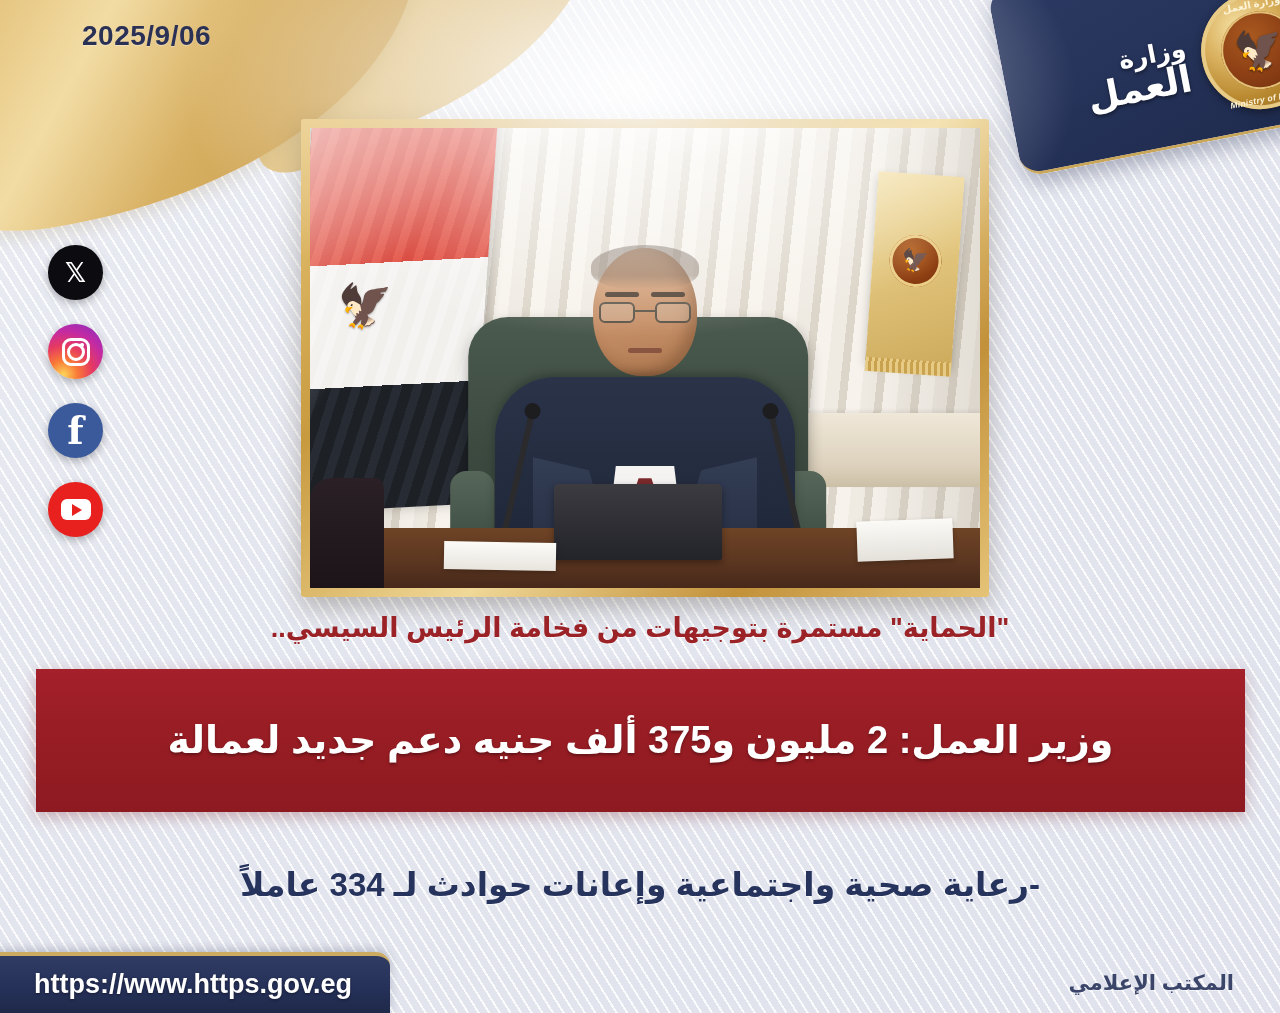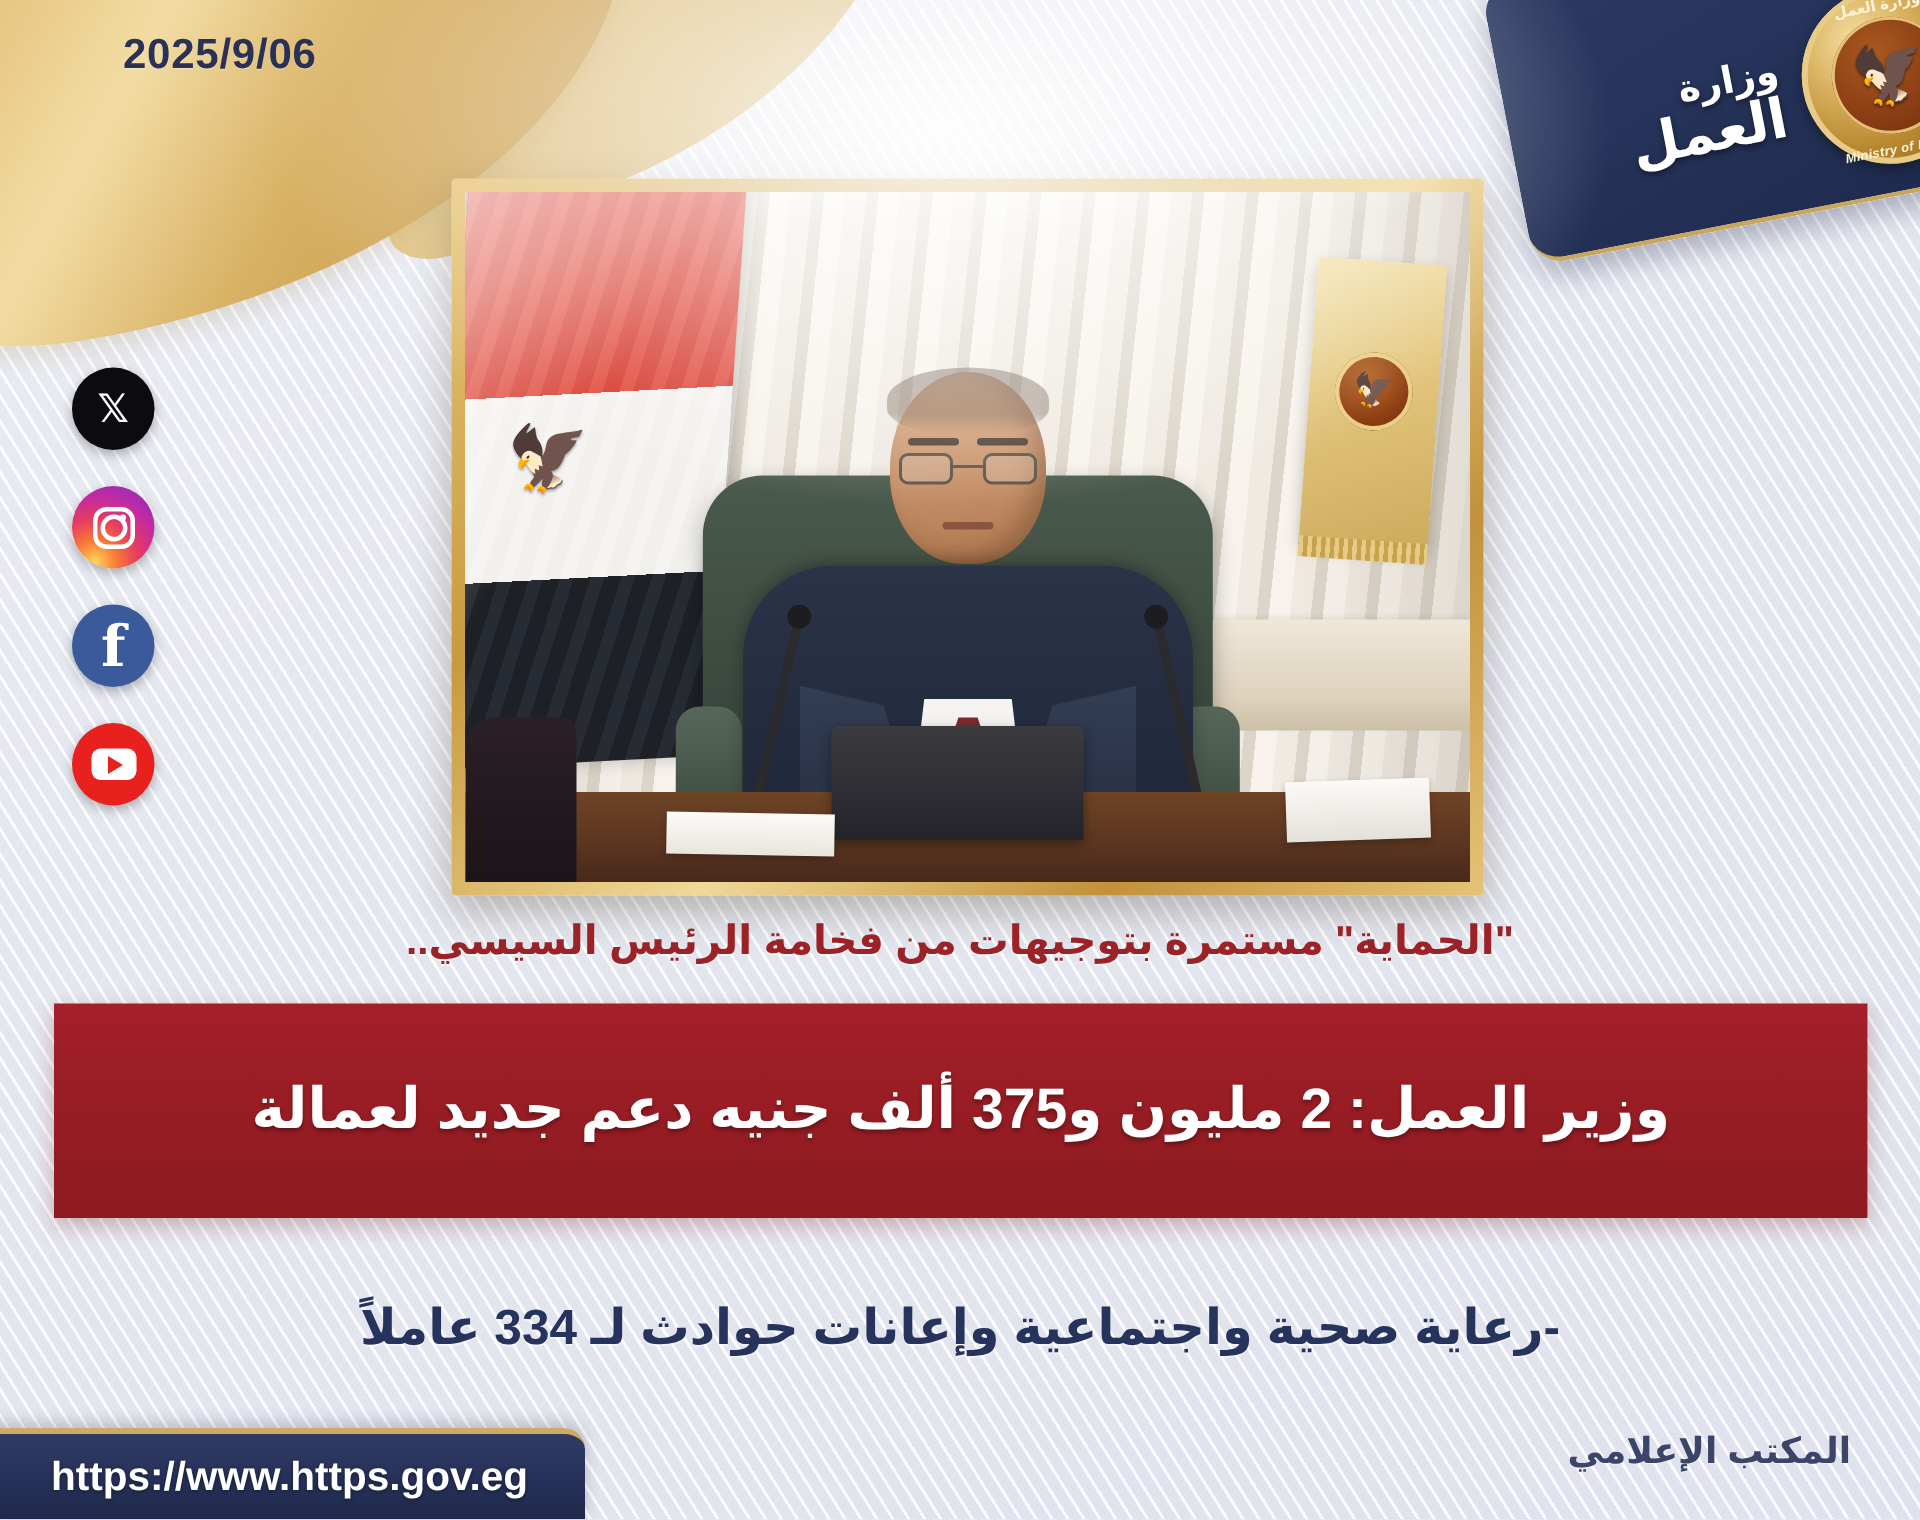--- a/index.html
+++ b/index.html
@@ -375,22 +375,22 @@
     background:linear-gradient(180deg,#303c63 0%,#26315a 55%,#1f2949 100%);
     border-radius:0 14px 0 0; border-top:4px solid #cdab61;
     display:flex; align-items:center; justify-content:center; padding-left:10px;
     box-shadow:0 -3px 10px rgba(30,40,70,.22); z-index:7;
   }
   .url-banner .u{
     color:#ffffff; font-size:27px; font-weight:bold; direction:ltr;
     text-shadow:0 1px 3px rgba(0,0,0,.45); letter-spacing:0px;
   }
   .media-office{
-    position:absolute; right:46px; bottom:31px; z-index:7;
-    color:#3a4straight; color:#3a4569; font-size:24px; font-weight:bold;
+    position:absolute; right:46px; bottom:18px; z-index:7;
+    color:#3a4straight; color:#3a4569; font-size:21px; font-weight:bold;
     text-shadow:0 1px 0 rgba(255,255,255,.5);
   }
 </style>
 </head>
 <body>
 
 <div id="poster">
 
   <div class="gold-swoosh-2"></div>
   <div class="gold-swoosh"></div>

